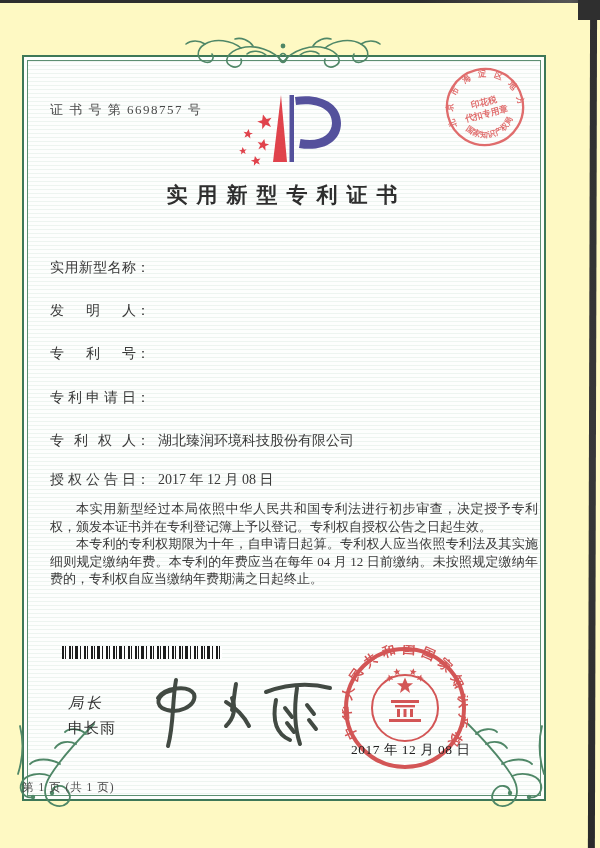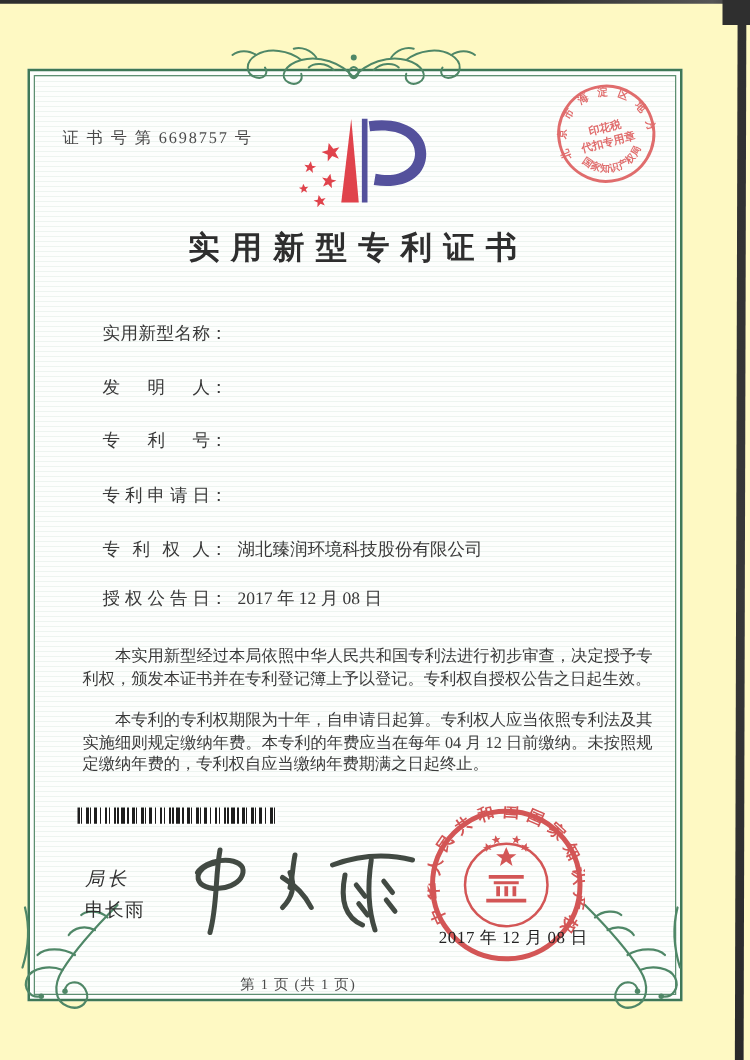--- a/index.html
+++ b/index.html
@@ -23,45 +23,45 @@
   .deco{position:absolute;pointer-events:none;}
   .deco-top{left:183px;top:32px;width:200px;height:46px;}
   .deco-bl{left:14px;top:716px;width:84px;height:96px;}
   .deco-br{left:464px;top:716px;width:84px;height:96px;transform:scaleX(-1);}
 
   .cert-no{position:absolute;left:50px;top:101px;font-size:13px;letter-spacing:1.5px;color:#4a4a4a;}
   .logo{position:absolute;left:237px;top:92px;width:108px;height:78px;}
   .tax-stamp{position:absolute;left:444px;top:66px;width:82px;height:82px;transform:rotate(-14deg);opacity:.88;}
 
   .title{position:absolute;left:22px;top:181px;width:520px;text-align:center;
-    font-size:25px;font-weight:600;letter-spacing:9px;color:#2e2e2e;text-indent:9px;}
+    font-size:21px;font-weight:600;letter-spacing:9px;color:#2e2e2e;text-indent:9px;}
 
   .field{position:absolute;left:50px;width:478px;display:flex;font-size:14px;color:#383838;line-height:17px;}
   .f0{top:259px}.f1{top:302px}.f2{top:345px}.f3{top:389px}.f4{top:432px}.f5{top:471px}
-  .flabel{display:inline-block;width:86px;text-align:justify;text-align-last:justify;flex:none;margin-left:32px;}
+  .flabel{display:inline-block;width:86px;text-align:justify;text-align-last:justify;flex:none;}
   .fcolon{flex:none;margin-right:8px;}
   .fvalue{flex:1;}
 
   .body-text{position:absolute;left:50px;top:500px;width:488px;font-size:13px;line-height:17.6px;
     color:#3a3a3a;text-align:justify;}
-  .body-text p{margin:16px;text-indent:2em;}
+  .body-text p{margin:0;text-indent:2em;}
 
   .barcode{position:absolute;left:62px;top:646px;width:160px;height:13px;
     background:repeating-linear-gradient(90deg,
       #1d1d1d 0 2px,#fff 2px 3px,#1d1d1d 3px 4px,#fff 4px 7px,#1d1d1d 7px 9px,#fff 9px 10px,
       #1d1d1d 10px 11px,#fff 11px 13px,#1d1d1d 13px 16px,#fff 16px 18px,#1d1d1d 18px 19px,#fff 19px 22px);}
 
   .director-title{position:absolute;left:68px;top:694px;font-size:15px;letter-spacing:3px;color:#303030;font-style:italic;}
   .director-name{position:absolute;left:68px;top:719px;font-size:15px;letter-spacing:1px;color:#303030;}
   .signature{position:absolute;left:148px;top:668px;width:196px;height:90px;z-index:4;}
 
   .seal{position:absolute;left:342px;top:645px;width:126px;height:126px;z-index:3;opacity:.92;}
   .seal-date{position:absolute;left:351px;top:741px;font-size:13.5px;color:#222;letter-spacing:.5px;white-space:nowrap;z-index:4;}
 
-  .footer{position:absolute;left:22px;top:780px;width:433px;text-align:center;font-size:11.5px;color:#4a4a4a;letter-spacing:1px;}
+  .footer{position:absolute;left:22px;top:780px;width:433px;font-size:11.5px;color:#4a4a4a;letter-spacing:1px;}
 </style>
 </head>
 <body>
 
 <div class="scan">
 
   <div class="edge-top"></div>
   <div class="edge-right"></div>
   <div class="edge-corner"></div>
 

